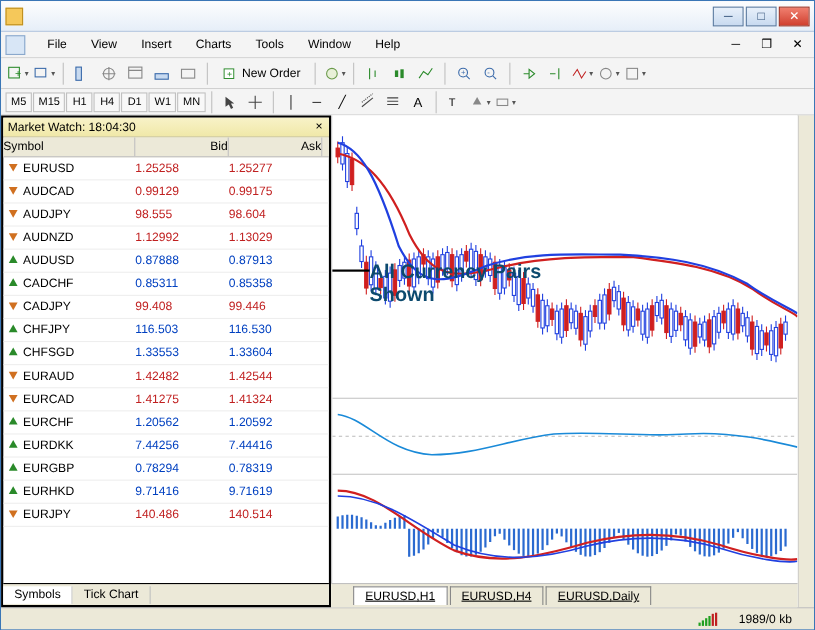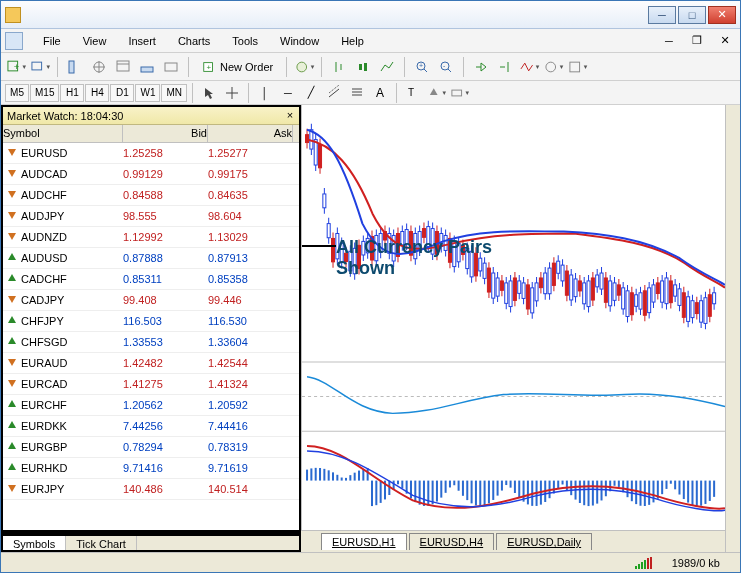--- a/index.html
+++ b/index.html
@@ -37,21 +37,21 @@
 .col-sym { width: 120px; }
 .col-bid { width: 85px; text-align: right; }
 .col-ask { width: 85px; text-align: right; }
 .mw-body { flex: 1; overflow-y: auto; }
 .mw-row { display: flex; height: 21px; align-items: center; border-bottom: 1px solid #eee; }
 .mw-row .sym { width: 120px; padding-left: 4px; display: flex; align-items: center; gap: 4px; }
 .mw-row .bid, .mw-row .ask { width: 85px; text-align: left; padding-right: 6px; font-size: 11px; }
 .dir-up { color: #0040c0; }
 .dir-down { color: #c02020; }
 .arrow { width: 10px; height: 10px; }
-.mw-tabs { height: 20px; display: flex; border-top: 6px solid #000000; background: #ece9d8; }
+.mw-tabs { height: 20px; display: flex; border-top: 1px solid #000000; background: #ece9d8; align-items: center; }
 .mw-tab { padding: 2px 10px; border-right: 1px solid #c0c0c0; font-size: 11px; cursor: pointer; background: #fff; }
 .mw-tab.inactive { background: #ece9d8; }
 
 .chartarea { flex: 1; display: flex; flex-direction: column; background: #fff; position: relative; }
 .chart-canvas { flex: 1; position: relative; background: #fff; border-left: 1px solid #c0c0c0; overflow: hidden; }
 .annotation { position: absolute; top: 132px; left: 34px; font-size: 18px; font-weight: bold; color: #0c4a6e; }
 .annotation-line { position: absolute; top: 140px; left: 0; width: 34px; height: 2px; background: #000; }
 .chart-tabs { height: 22px; display: flex; background: #ece9d8; border-top: 1px solid #c0c0c0; align-items: center; padding-left: 20px; gap: 0; text-decoration: underline; }
 .chart-tab { padding: 2px 10px; border: 1px solid #888; border-bottom: none; background: #fff; font-size: 11px; cursor: pointer; margin-right: 2px; }
 .chart-tab.inactive { background: #ece9d8; }
@@ -298,30 +298,20 @@
           </div>
           <div class="mw-row">
             <div class="sym">
               <span><svg class="arrow" viewBox="0 0 10 10">
                   <polygon points="1,2 9,2 5,9" fill="#d07020"></polygon>
                 </svg></span>
               <span>AUDCAD</span>
             </div>
             <div class="bid dir-down">0.99129</div>
             <div class="ask dir-down">0.99175</div>
-          </div>
-          <div class="mw-row">
-            <div class="sym">
-              <span><svg class="arrow" viewBox="0 0 10 10">
-                  <polygon points="1,2 9,2 5,9" fill="#d07020"></polygon>
-                </svg></span>
-              <span>AUDCHF</span>
-            </div>
-            <div class="bid dir-down">0.84588</div>
-            <div class="ask dir-down">0.84635</div>
           </div>
           <div class="mw-row">
             <div class="sym">
               <span><svg class="arrow" viewBox="0 0 10 10">
                   <polygon points="1,2 9,2 5,9" fill="#d07020"></polygon>
                 </svg></span>
               <span>AUDJPY</span>
             </div>
             <div class="bid dir-down">98.555</div>
             <div class="ask dir-down">98.604</div>

